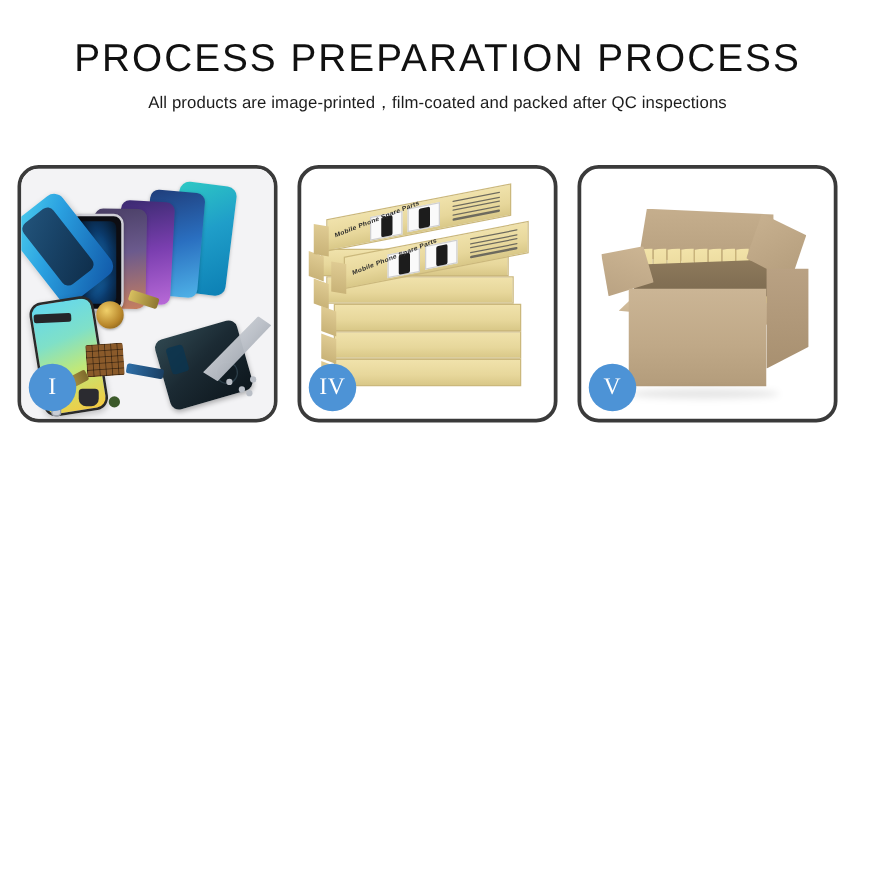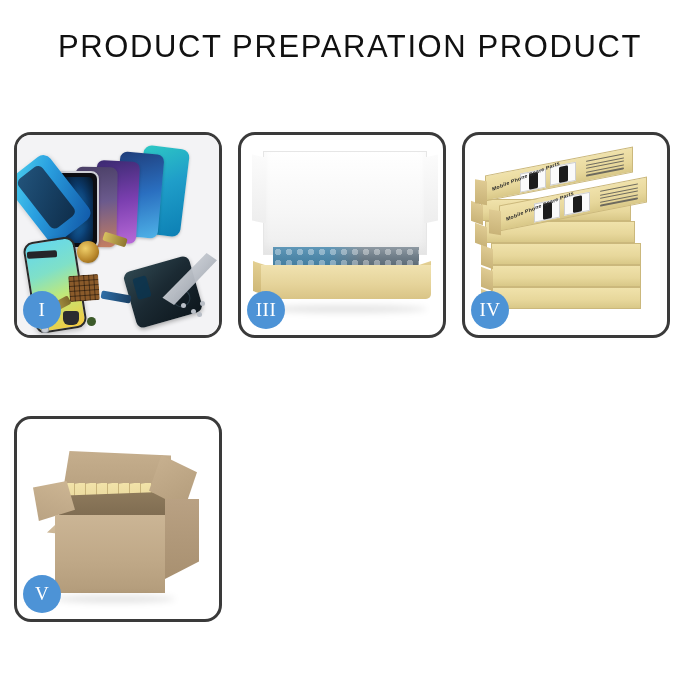--- a/index.html
+++ b/index.html
@@ -347,21 +347,22 @@
   }
   .v6-shadow {
     position:absolute; left:18px; bottom:2px; width:130px; height:8px; border-radius:50%;
     background:rgba(0,0,0,.10); filter:blur(3px);
   }
 </style>
 </head>
 <body>
 
 <div class="header">
-  <h1 class="title">PRODUCT PREPARATION PRODUCT</h1>
+  <h1 class="title">PROCESS PREPARATION PROCESS</h1>
+  <p class="subtitle">All products are image-printed，film-coated and packed after QC inspections</p>
 </div>
 
 <div class="grid">
 
   <div class="panel">
     <div class="panel-stage">
       <div class="p1-bg"></div>
       <div class="scr s-fan1"></div>
       <div class="scr s-fan2"></div>
       <div class="scr s-fan3"></div>
@@ -386,31 +387,20 @@
           <i></i>
           <i></i>
           <i></i>
           <i></i>
         </div>
     </div>
     <div class="badge">I</div>
   </div>
 
 
-  <div class="panel">
-    <div class="panel-stage">
-      <div class="p3-lid"></div>
-      <div class="p3-base-left"></div>
-      <div class="p3-base-right"></div>
-      <div class="p3-inner"></div>
-      <div class="p3-base"></div>
-      <div class="p3-shadow"></div>
-    </div>
-    <div class="badge">III</div>
-  </div>
 
   <div class="panel">
     <div class="panel-stage">
       <div class="stack">
 
         <div class="kbox" style="left:16px; top:138px; width:150px; height:22px;">
           <div class="side-l"></div>
         </div>
         <div class="kbox" style="left:16px; top:116px; width:150px; height:22px;">
           <div class="side-l"></div>

